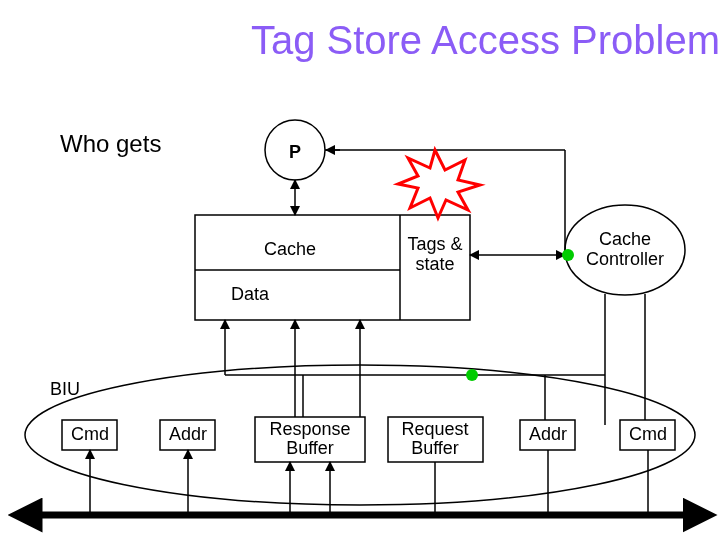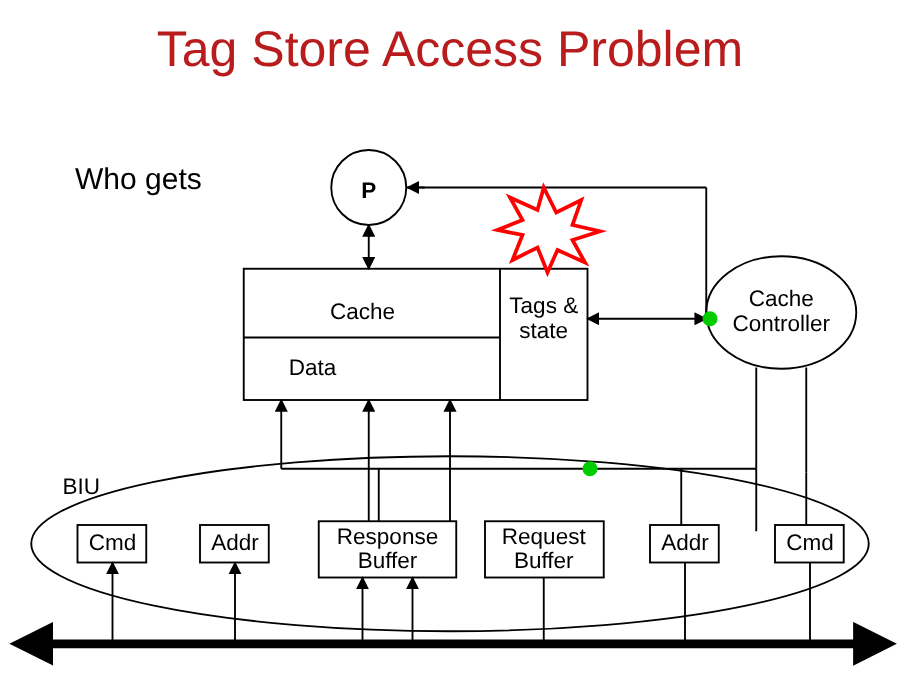--- a/index.html
+++ b/index.html
@@ -9,23 +9,23 @@
     width: 720px;
     height: 540px;
     position: relative;
     overflow: hidden;
   }
   .title {
     position: absolute;
     top: 18px;
     left: 0;
     width: 720px;
-    text-align: center;
+    text-align: right;
     font-size: 40px;
-    color: #b91c1c;
+    color: #8b5cf6;
   }
   .question {
     position: absolute;
     font-size: 24px;
     color: #000;
     line-height: 1.15;
     text-align: right;
   }
   svg {
     position: absolute;

